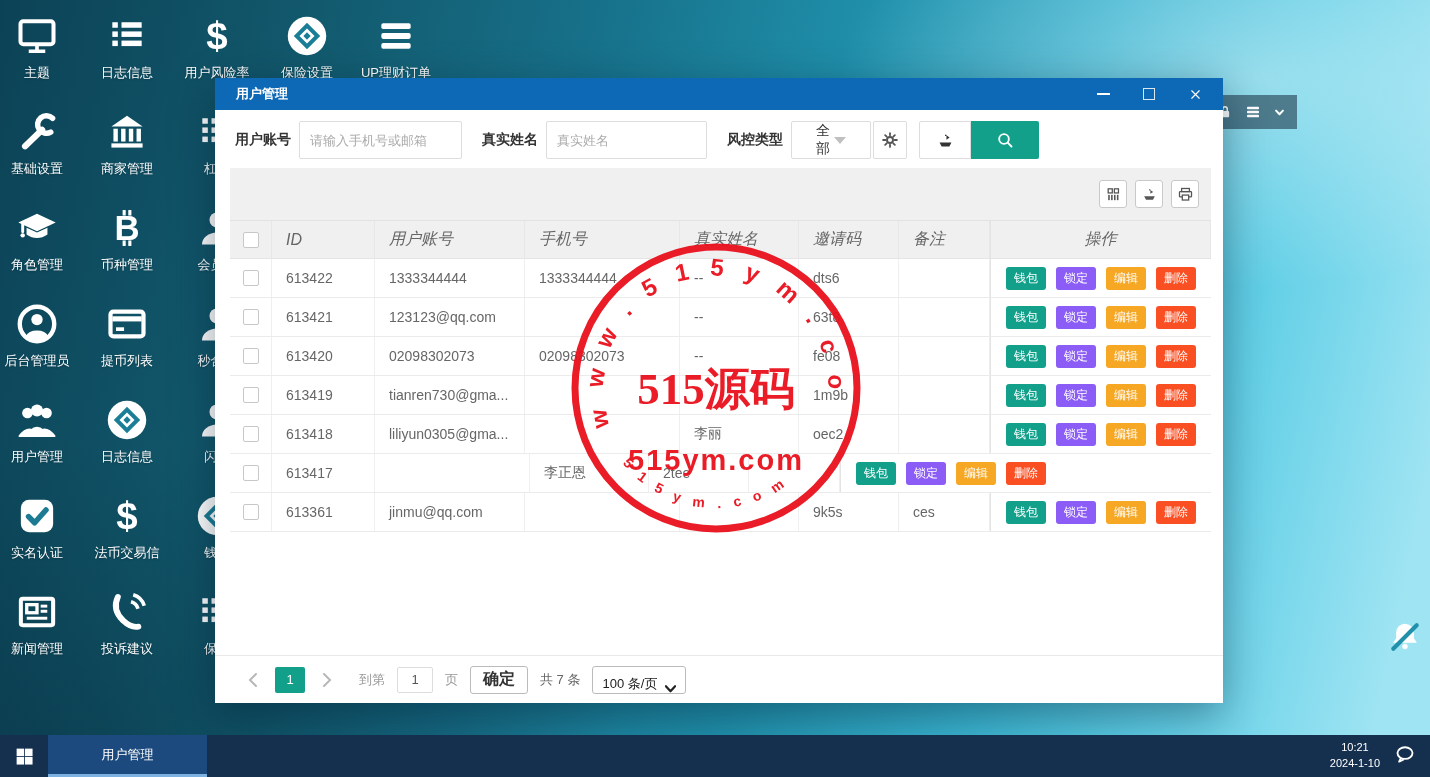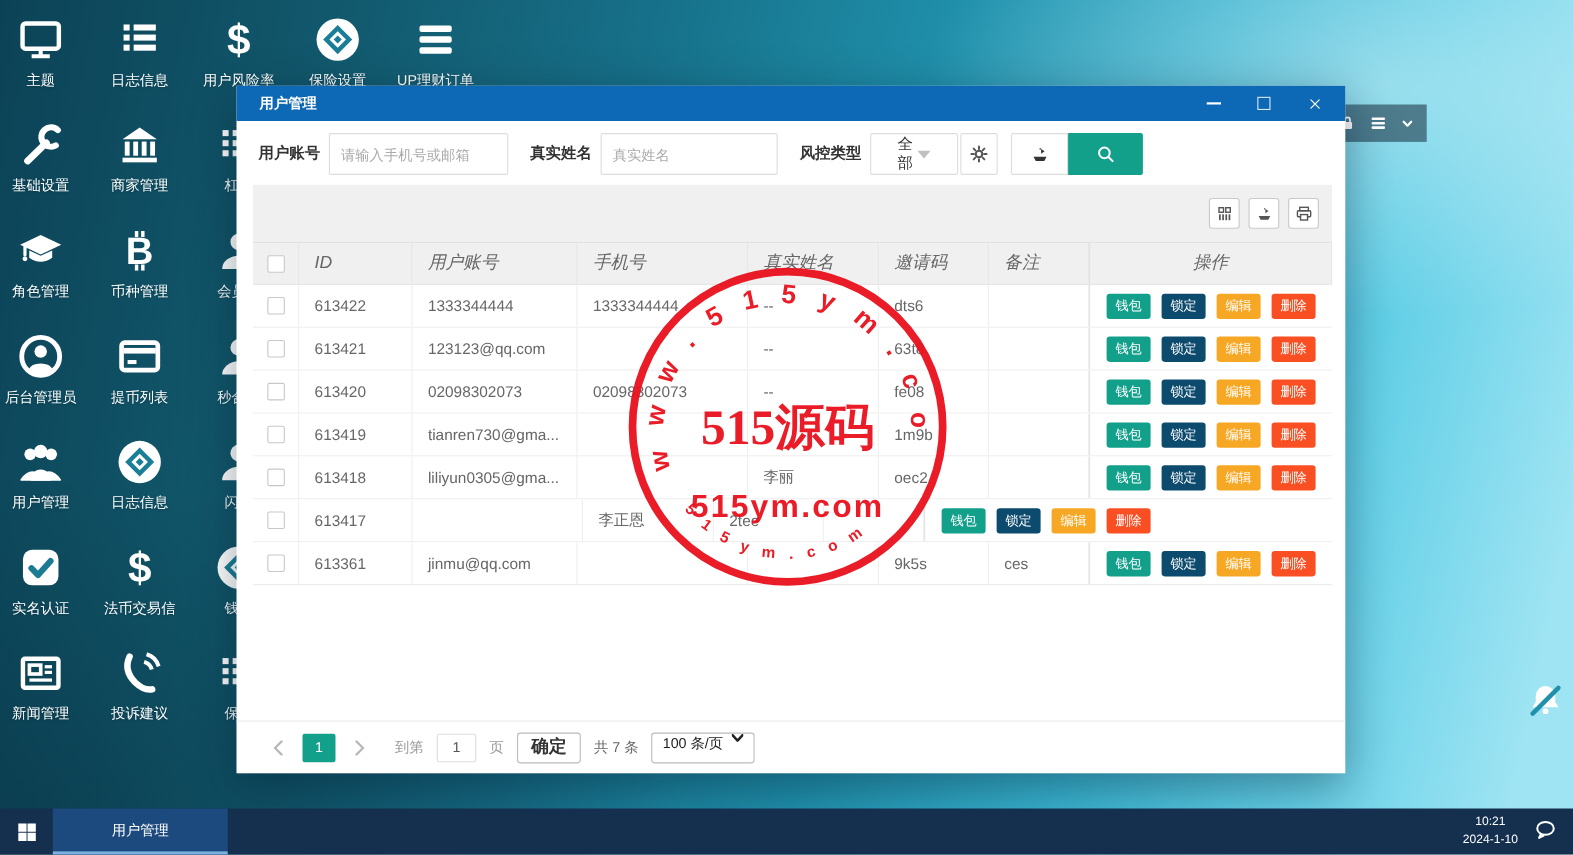--- a/index.html
+++ b/index.html
@@ -68,34 +68,34 @@
   .cell { display:flex; align-items:center; padding-left:14px; font-size:14px; color:#666;
     overflow:hidden; white-space:nowrap; border-right:1px solid #efefef; }
   .thead .cell { border-right:1px solid #e7e7e7; }
   .c0{width:42px; justify-content:center; padding-left:0;}
   .c1{width:103px;} .c2{width:150px;} .c3{width:155px;} .c4{width:119px;}
   .c5{width:100px;} .c6{width:91px;}
   .c7{width:221px; border-right:none; border-left:1px solid #e3e3e3; justify-content:center; padding-left:0;}
   .cb { width:16px; height:16px; border:1px solid #c8c8c8; border-radius:2px; background:#fff; cursor:pointer;}
   .ops { gap:10px; }
   .abtn { display:inline-block; padding:3px 8px; border-radius:3px; color:#fff; font-size:12px; cursor:pointer;}
-  .a0 { background:#12a08b; } .a1 { background:#0c4a6e; } .a2 { background:#f6a723; } .a3 { background:#f94f23; }
+  .a0 { background:#12a08b; } .a1 { background:#8b5cf6; } .a2 { background:#f6a723; } .a3 { background:#f94f23; }
   
   .pagebar { position:absolute; left:0; bottom:0; width:100%; height:48px; border-top:1px solid #e9e9e9;
     display:flex; align-items:center; padding-left:28px; gap:12px; font-size:13px; color:#999; }
   .pgchev { width:20px; height:26px; display:flex; align-items:center; justify-content:center; cursor:pointer;}
   .pgchev svg { width:10px; height:14px; color:#b8b8b8; }
   .pgnum { width:30px; height:26px; background:#12a08b; color:#fff; border-radius:2px;
     display:flex; align-items:center; justify-content:center; font-size:13px; cursor:pointer;}
   .pginput { width:36px; height:26px; border:1px solid #ddd; border-radius:2px; text-align:center;
     font-size:13px; color:#555; }
   .pgbtn { height:28px; padding:0 12px; background:#fff; border:1px solid #bbb; border-radius:3px;
     font-size:16px; font-weight:bold; color:#333; display:flex; align-items:center; cursor:pointer;}
   .pgtotal { color:#666; }
-  .pgsel { height:28px; border:1px solid #bbb; border-radius:3px; display:flex; align-items:flex-start;
+  .pgsel { height:28px; border:1px solid #bbb; border-radius:3px; display:flex; align-items:flex-end;
     gap:8px; padding:0 9px; font-size:13px; color:#222; cursor:pointer; background:#fff;}
   .pgsel svg { width:11px; height:8px; color:#222; }
   
   .watermark { position:absolute; left:566px; top:238px; width:300px; height:300px; z-index:9;
     pointer-events:none; opacity:.95; }
   
   .taskbar { position:absolute; left:0; bottom:0; width:1430px; height:42px; background:#15304e;
     display:flex; align-items:center; z-index:10; }
   .startbtn { width:48px; height:42px; display:flex; align-items:center; justify-content:center; cursor:pointer;}
   .startbtn svg { width:21px; height:21px; }

